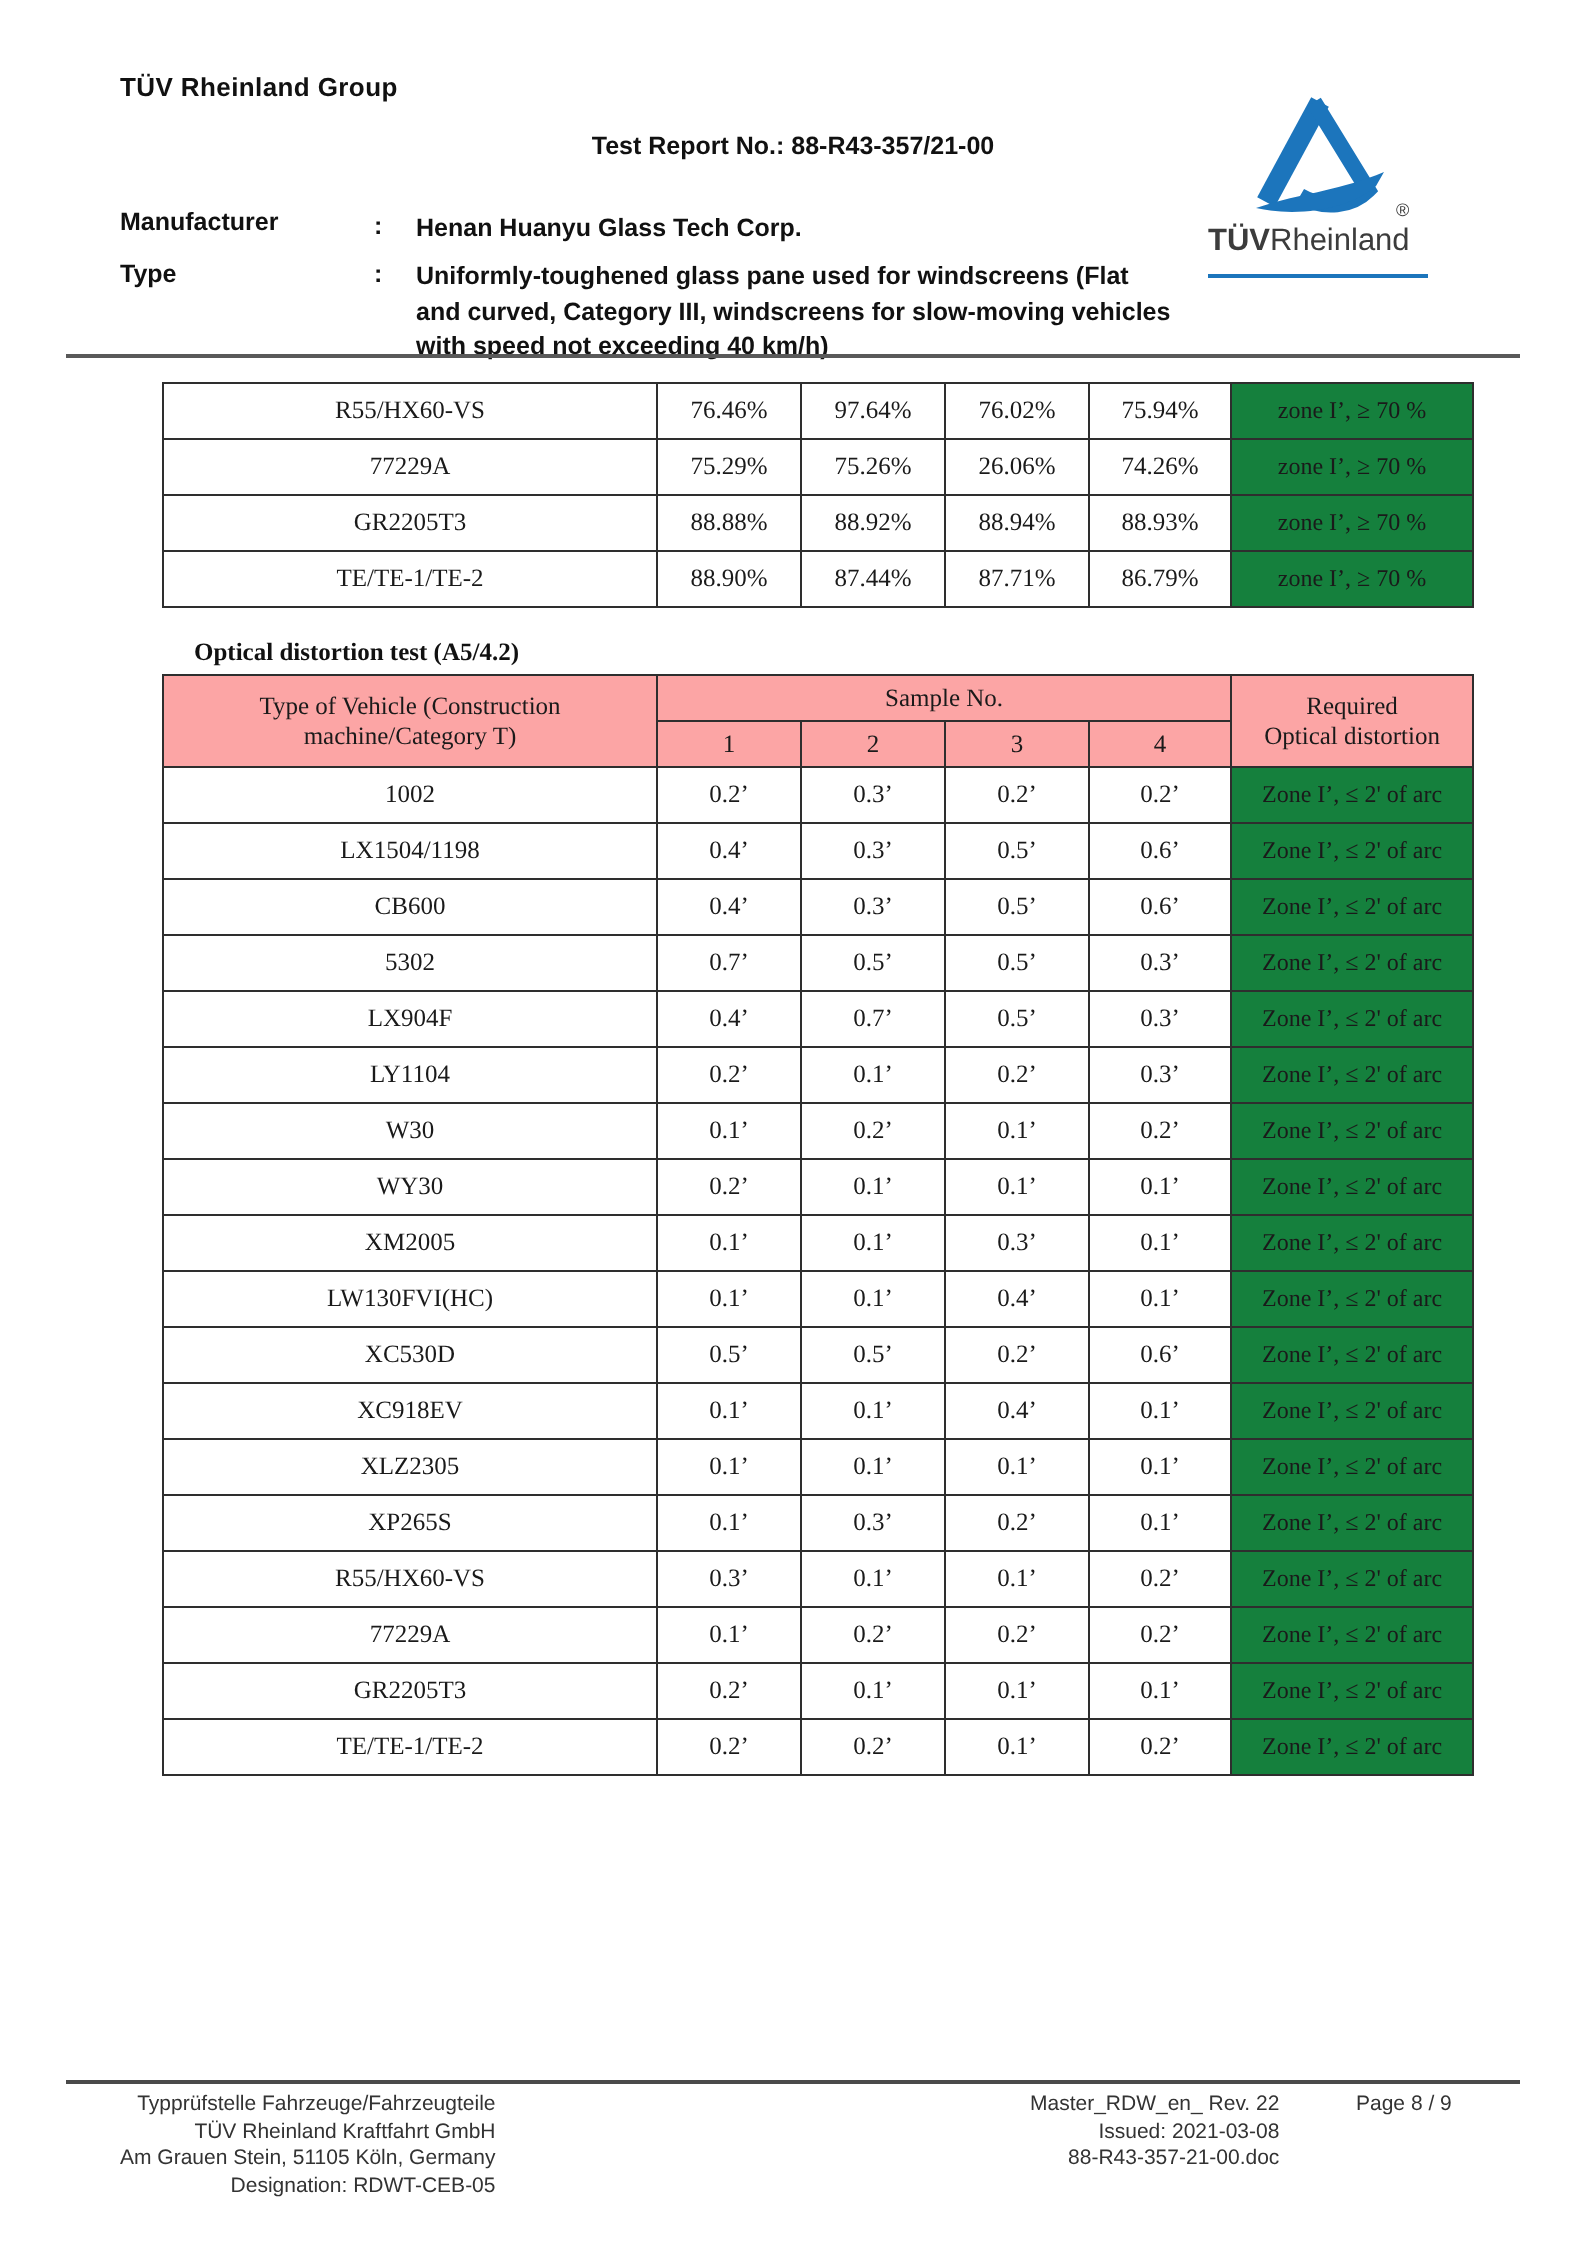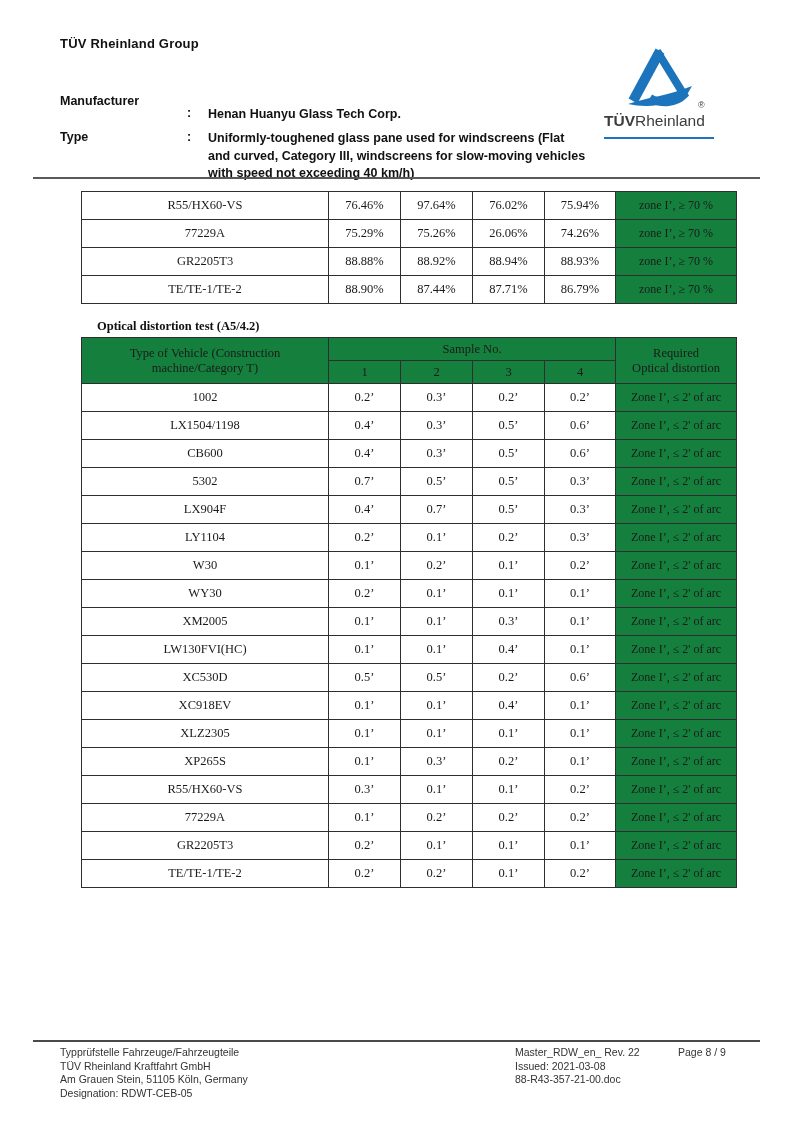--- a/index.html
+++ b/index.html
@@ -35,59 +35,60 @@
   .top-rule { position:absolute; left:33px; top:177px; width:727px; height:2px; background:#595959; }
 
   
   table { border-collapse:collapse; table-layout:fixed; position:absolute; left:81px; width:655px;
           font-family:"Liberation Serif", serif; font-size:12.5px; color:#1a1a1a; }
   td, th { border:1px solid #2e2e2e; text-align:center; vertical-align:middle; font-weight:normal; overflow:hidden; }
   .t1 { top:191px; }
   .t1 td { height:28px; }
   .t2 { top:337px; }
   .t2 td { height:28px; }
-  .t2 thead th { background:#15803d;margin-left:40px; }
+  .t2 thead th { background:#fca5a5;margin-left:40px; }
   .th-sample-no { height:23px; }
   .th-num { height:23px; }
   .th-veh, .th-req { white-space:pre-line; line-height:15px; }
   td.req { background:#15803d; font-size:12px; }
 
   .section-heading { position:absolute; left:97px; top:319px; font-family:"Liberation Serif", serif;
                      font-size:12.5px; font-weight:bold; }
 
   
   .footer-line { position:absolute; left:33px; top:1040px; width:727px; height:2px; background:#4a4a4a; }
-  .f-col { position:absolute; top:1046px; font-size:10.5px; line-height:13.5px; color:#333; white-space:pre-line; }
+  .f-col { position:absolute; top:1046px; font-size:10.5px; line-height:13.5px; color:#333; white-space:pre-line;text-align:right; }
   .f-col1 { left:60px; }
   .f-col2 { left:285px; }
   .f-col3 { left:515px; }
   .f-col4 { left:678px; }
 </style>
 </head>
 <body>
 
 <div class="page">
 
   <div class="group-title">TÜV Rheinland Group</div>
+  <div class="report-no">Test Report No.: 88-R43-357/21-00</div>
 
   <div class="logo">
     <svg width="72" height="64" viewBox="0 0 72 64">
       <g fill="none" stroke="#1c75bc">
         <path d="M36 7 L9 57" stroke-width="10"></path>
         <path d="M33 7 L60 51 C52 59 38 61 26 54" stroke-width="8"></path>
       </g>
       <path fill="#1c75bc" d="M4 60 C24 53 44 52 68 42 L64 49 C52 60 26 65 4 60 Z"></path>
     </svg>
     <div class="logo-text"><span class="b">TÜV</span><span>Rheinland</span></div>
     <div class="logo-reg">®</div>
     <div class="logo-underline"></div>
   </div>
 
   <div class="row-manufacturer">
-    <span class="meta-label" style="top:94px">Manufacturer</span>
+    <span class="meta-label" style="top:104px">Manufacturer</span>
     <span class="meta-colon" style="top:106px">:</span>
     <span class="meta-value" style="top:106px">Henan Huanyu Glass Tech Corp.</span>
   </div>
   <div class="row-type">
     <span class="meta-label" style="top:130px">Type</span>
     <span class="meta-colon" style="top:130px">:</span>
     <span class="meta-value" style="top:130px">Uniformly-toughened glass pane used for windscreens (Flat
 and curved, Category III, windscreens for slow-moving vehicles
 with speed not exceeding 40 km/h)</span>
   </div>

